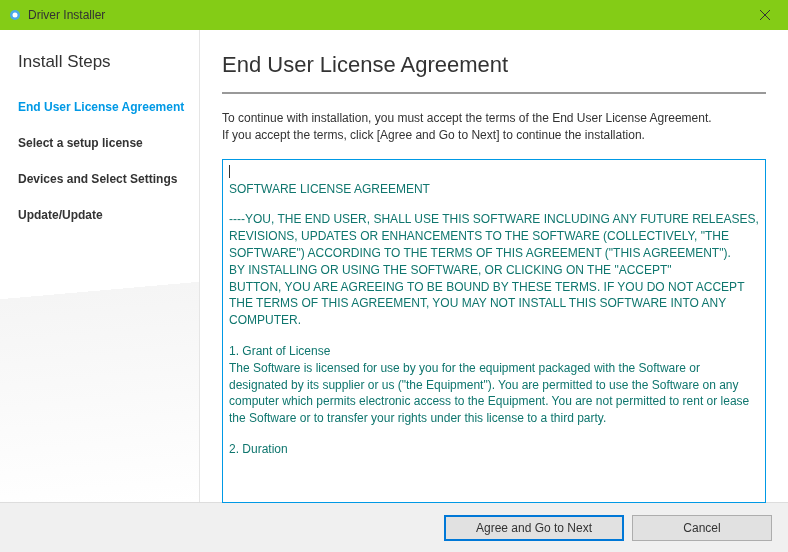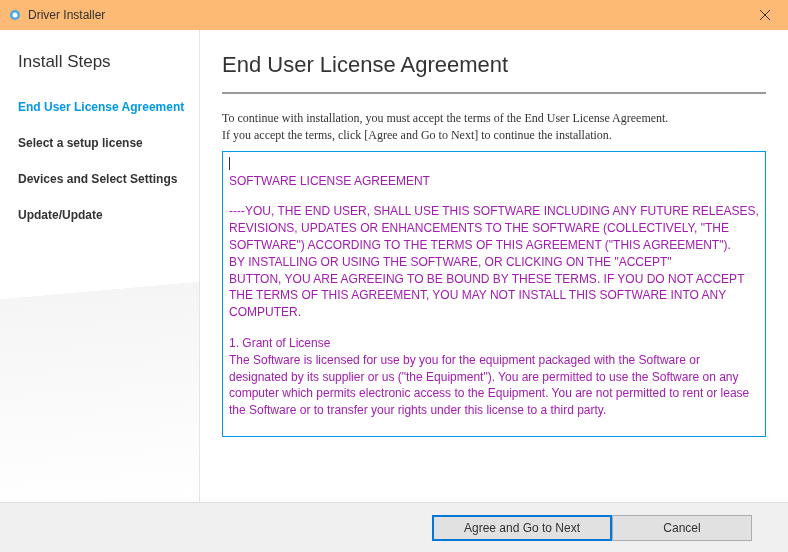--- a/index.html
+++ b/index.html
@@ -1,38 +1,38 @@
 <!DOCTYPE html>
 <html><head>
 <meta charset="utf-8">
 <style>
   * { box-sizing: border-box; margin: 0; padding: 0; }
   body { font-family: "Segoe UI", Tahoma, sans-serif; background: #fff; width: 788px; height: 552px; overflow: hidden; position: relative; }
-  .titlebar { height: 30px; display: flex; align-items: center; padding: 0 0 0 8px; font-size: 12px; color: #333; background: #fdba74; }
+  .titlebar { height: 30px; display: flex; align-items: center; padding: 0 0 0 8px; font-size: 12px; color: #333; background: #84cc16; }
   .titlebar .app-icon { width: 14px; height: 14px; margin-right: 6px; display: inline-flex; align-items: center; justify-content: center; }
   .titlebar .title { flex: 1; }
   .titlebar .close { width: 46px; height: 30px; display: flex; align-items: center; justify-content: center; cursor: pointer; }
   .content { display: flex; height: 472px; }
   .sidebar { width: 200px; padding: 22px 0 0 18px; position: relative; border-right: 1px solid #e5e5e5; }
   .sidebar::before { content: ""; position: absolute; left: 0; top: 0; bottom: 0; width: 200px; background: linear-gradient(175deg, #fff 0%, #fff 55%, #f5f5f5 55%, #fff 100%); z-index: -1; }
   .sidebar-title { font-size: 17px; font-weight: 400; color: #333; margin-bottom: 28px; }
   .step { font-size: 12px; font-weight: 700; color: #333; margin-bottom: 22px; cursor: default; }
   .step.active { color: #0099e5; }
   .main { flex: 1; padding: 22px 22px 0 22px; }
   .main-title { font-size: 22px; font-weight: 400; color: #333; margin-bottom: 14px; }
   .hr { height: 2px; background: #999; margin-bottom: 16px; }
-  .instructions { font-size: 12px; color: #333; line-height: 1.45; margin-bottom: 6px; font-family: Liberation Serif, serif; }
-  .license-box { border: 1px solid #0099e5; height: 286px; overflow-y: scroll; padding: 4px 6px; font-size: 12px; color: #a21caf; line-height: 1.4; }
+  .instructions { font-size: 12px; color: #333; line-height: 1.45; margin-bottom: 14px; }
+  .license-box { border: 1px solid #0099e5; height: 344px; overflow-y: scroll; padding: 4px 6px; font-size: 12px; color: #0f766e; line-height: 1.4; }
   .license-box p { margin-bottom: 0; }
   .license-box .spacer { height: 14px; }
   .license-box::-webkit-scrollbar { width: 17px; }
   .license-box::-webkit-scrollbar-track { background: #f0f0f0; }
   .license-box::-webkit-scrollbar-thumb { background: #c1c1c1; border: 1px solid #f0f0f0; }
   .license-box::-webkit-scrollbar-button { background: #f0f0f0; height: 17px; display: block; }
-  .footer { height: 50px; background: #f0f0f0; border-top: 1px solid #ddd; display: flex; align-items: center; justify-content: flex-end; padding: 0 36px; }
+  .footer { height: 50px; background: #f0f0f0; border-top: 1px solid #ddd; display: flex; align-items: center; justify-content: flex-end; padding: 0 16px; gap: 8px; }
   .btn { min-width: 140px; height: 26px; background: #e1e1e1; border: 1px solid #adadad; font-size: 12px; color: #333; cursor: pointer; font-family: inherit; }
   .btn.primary { min-width: 180px; border: 2px solid #0078d7; }
   .cursor-caret { display: inline-block; width: 0; height: 13px; border-left: 1px solid #333; vertical-align: text-top; }
 </style>
 </head>
 <body>
 
 <div class="titlebar">
   <span class="app-icon">
     <svg width="14" height="14" viewBox="0 0 14 14">

